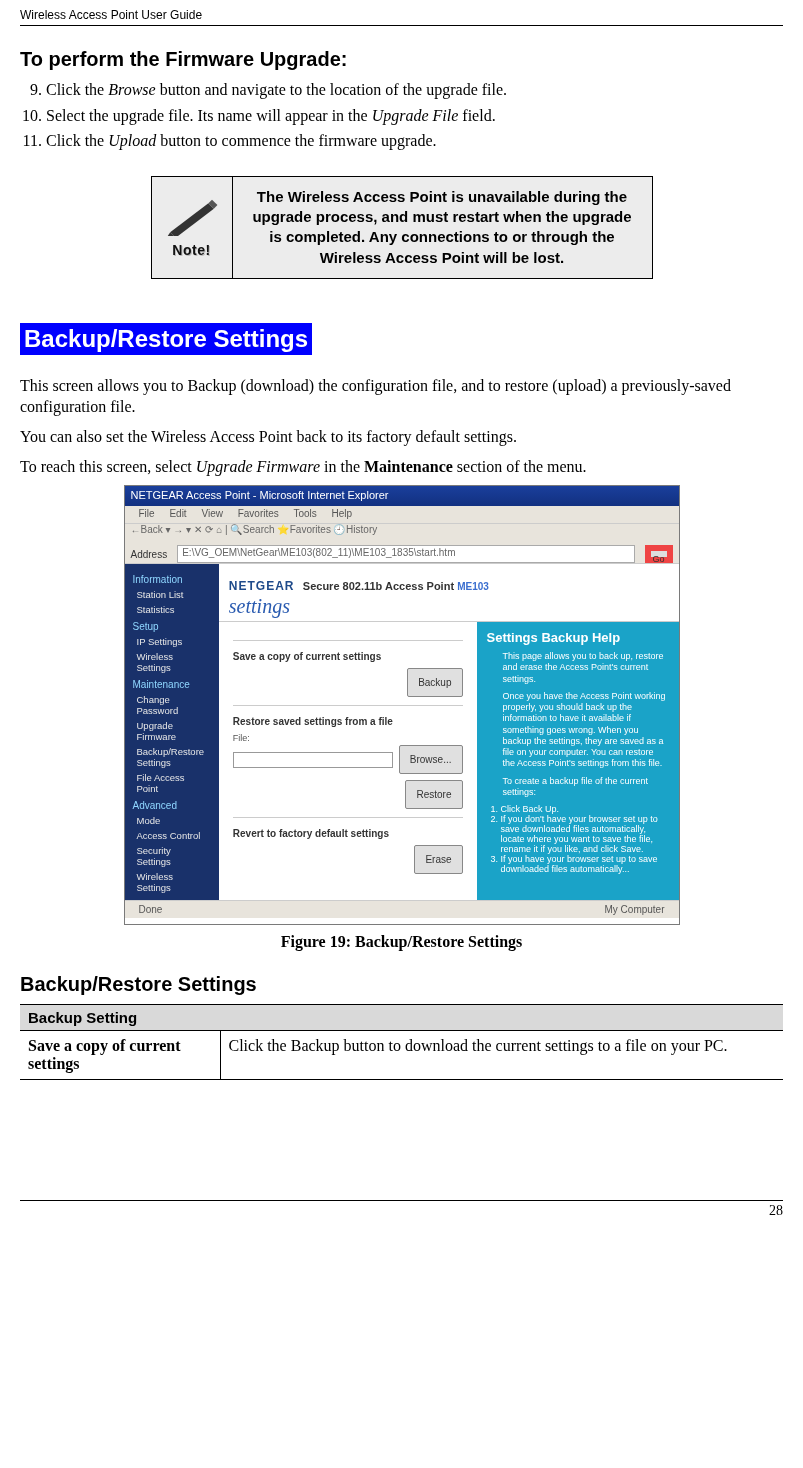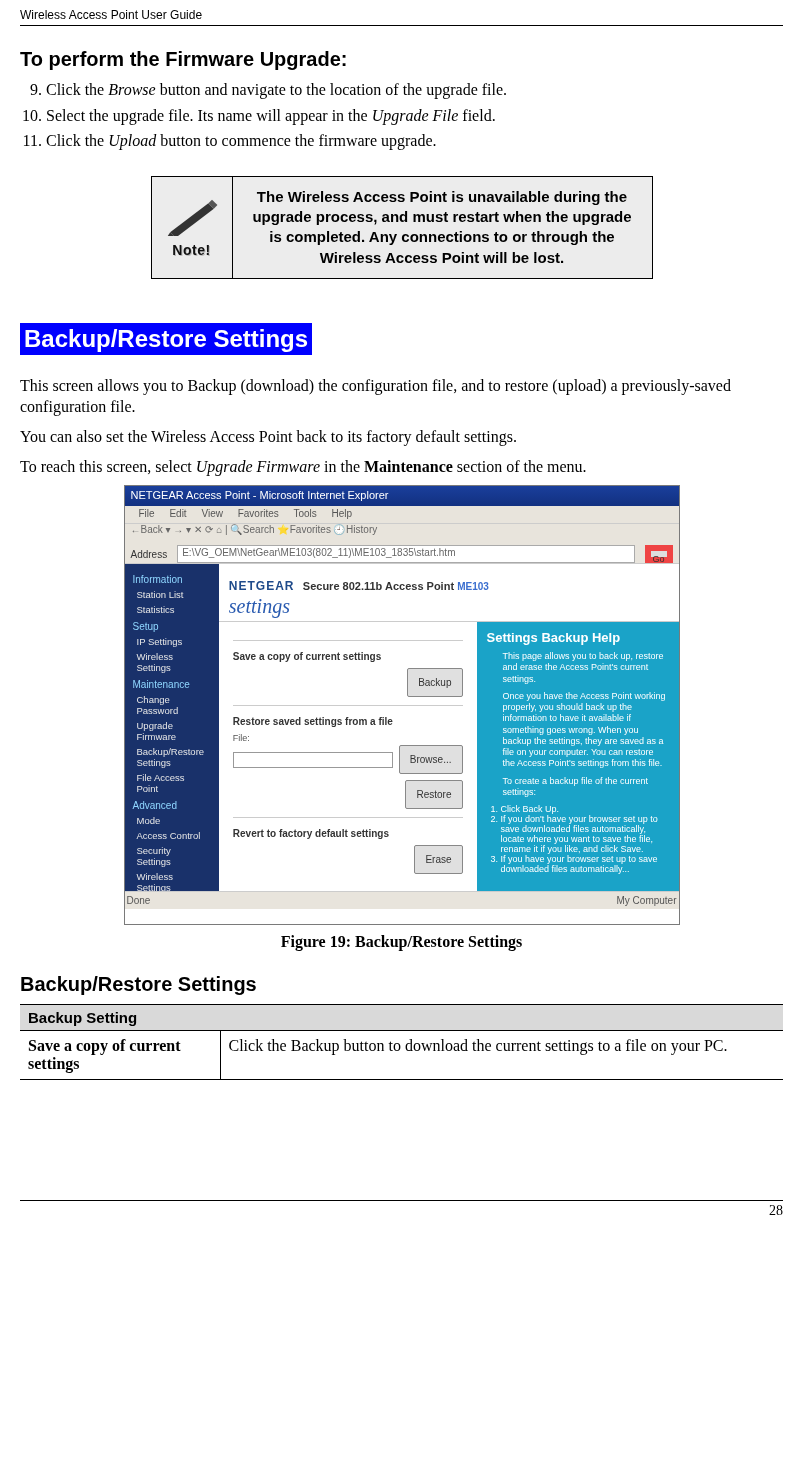--- a/index.html
+++ b/index.html
@@ -163,21 +163,21 @@
     .fig-input-file { display: flex; align-items: center; gap: 6px; margin-top: 2px; }
     .fig-input-file .box { width: 160px; height: 16px; border: 1px solid #999; background: #fff; }
     .btn-row { display: flex; justify-content: flex-end; margin-top: 6px; }
     .fig-help {
       width: 202px; background: #1aa3c8; color: #fff; font-size: 9px; padding: 8px 10px;
     }
     .fig-help .htitle { font-weight: bold; font-size: 13px; margin-bottom: 6px; }
     .fig-help p { margin-bottom: 6px; line-height: 1.25; margin-left: 16px; }
     .fig-help ol { margin-left: 14px; }
     .fig-status {
-      position: absolute; left: 0; right: 0; bottom: 15px; height: 18px; background: #e8e4dc; border-top: 1px solid #ccc; font-size: 10px; display: flex; justify-content: space-between; align-items: center; padding: 0 2px; color: #555;
+      position: absolute; left: 0; right: 0; bottom: 6px; height: 18px; background: #e8e4dc; border-top: 1px solid #ccc; font-size: 10px; display: flex; justify-content: space-between; align-items: center; padding: 0 14px; color: #555;
     }
     .fig-caption {
       font-weight: bold;
       text-align: center;
       margin-top: 8px;
       font-size: 16px;
     }
     table.settings {
       border-collapse: collapse;
       width: 100%;

